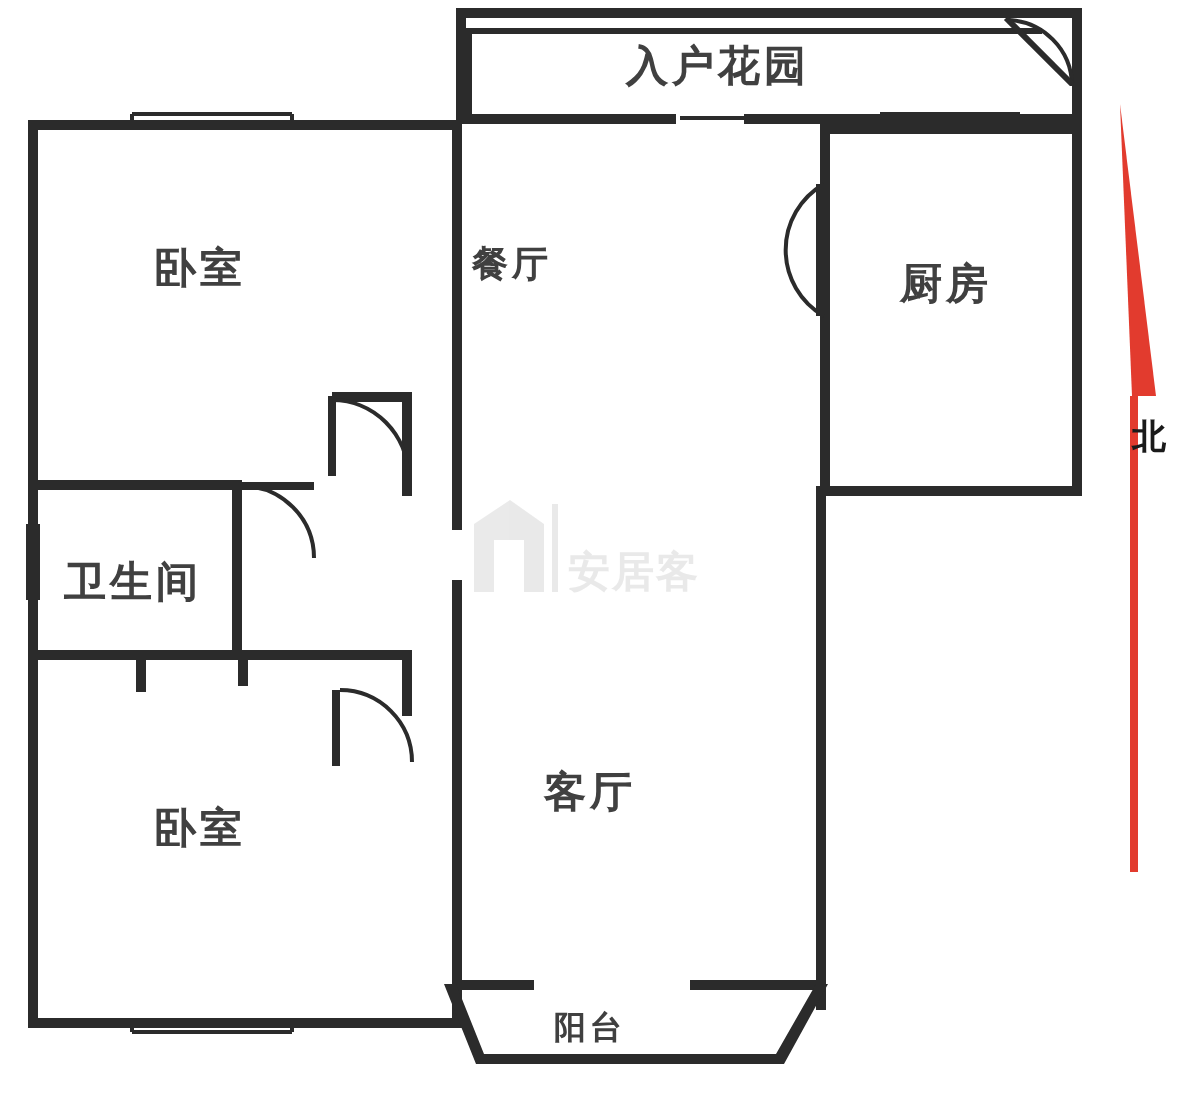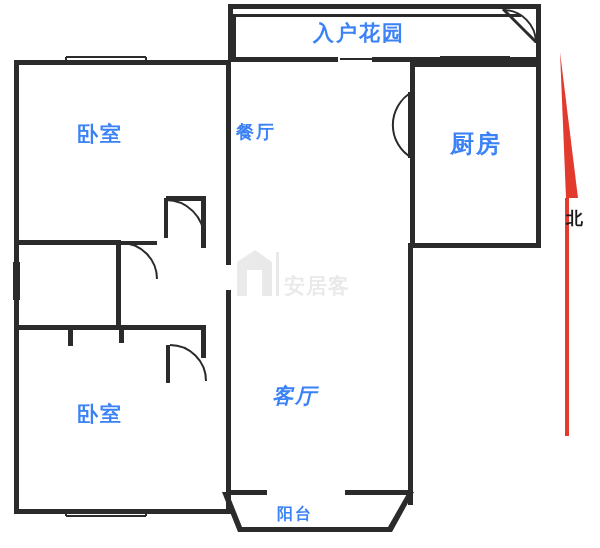--- a/index.html
+++ b/index.html
@@ -16,21 +16,21 @@
   }
   #floorplan {
     position: absolute;
     left: 0;
     top: 0;
     width: 600px;
     height: 548px;
   }
   .room-label {
     position: absolute;
-    color: #3b82f6;
+    color: #404040;
     font-weight: bold;
     letter-spacing: 2px;
     white-space: nowrap;
     font-family: "DejaVu Sans", "Liberation Sans", sans-serif;
   }
   .compass-label {
     position: absolute;
     color: #1a1a1a;
     font-weight: bold;
     font-size: 17px;
@@ -155,27 +155,28 @@
     <g class="watermark">
       <path d="M 237 262 L 237 296 L 247 296 L 247 270 L 262 270 L 262 296 L 272 296 L 272 262 L 255 250 Z" fill="#b9b9b9"></path>
       <rect x="276" y="252" width="3" height="44" fill="#b9b9b9"></rect>
     </g>
   </svg>
 
   <div class="room-label" style="left:77px; top:120px; font-size:21px;">卧室</div>
 
   <div class="room-label" style="left:236px; top:120px; font-size:18px;">餐厅</div>
 
-  <div class="room-label" style="left:450px; top:128px; font-size:24px;text-align:center;">厨房</div>
+  <div class="room-label" style="left:450px; top:128px; font-size:21px;text-align:center;">厨房</div>
 
   <div class="room-label" style="left:313px; top:19px; font-size:21px;">入户花园</div>
 
+  <div class="room-label" style="left:32px; top:277px; font-size:21px;">卫生间</div>
 
   <div class="room-label" style="left:77px; top:400px; font-size:21px;">卧室</div>
 
-  <div class="room-label" style="left:272px; top:382px; font-size:21px;font-style:italic;">客厅</div>
+  <div class="room-label" style="left:272px; top:382px; font-size:21px;">客厅</div>
 
   <div class="room-label" style="left:277px; top:504px; font-size:16px;">阳台</div>
 
   <div class="compass-label" style="left:566px; top:207px;">北</div>
 
   <div class="watermark wm-text" style="left:284px; top:272px;">安居客</div>
 </div>
 
 </body></html>

